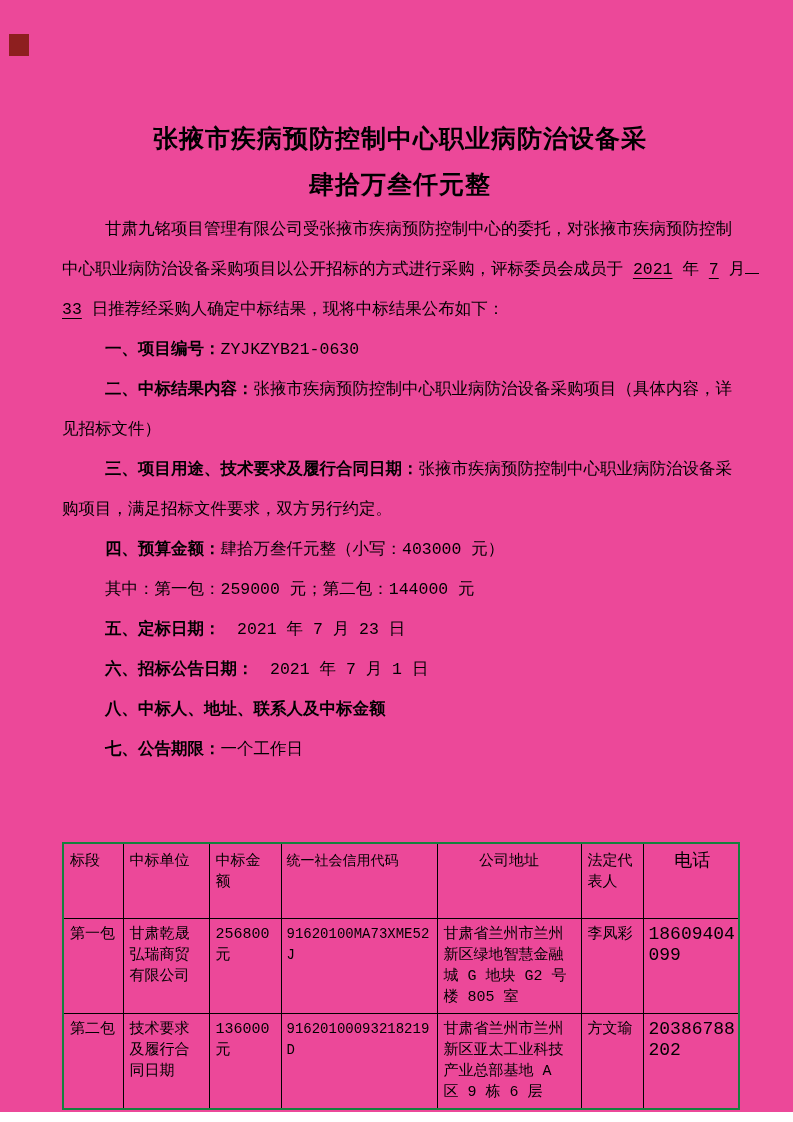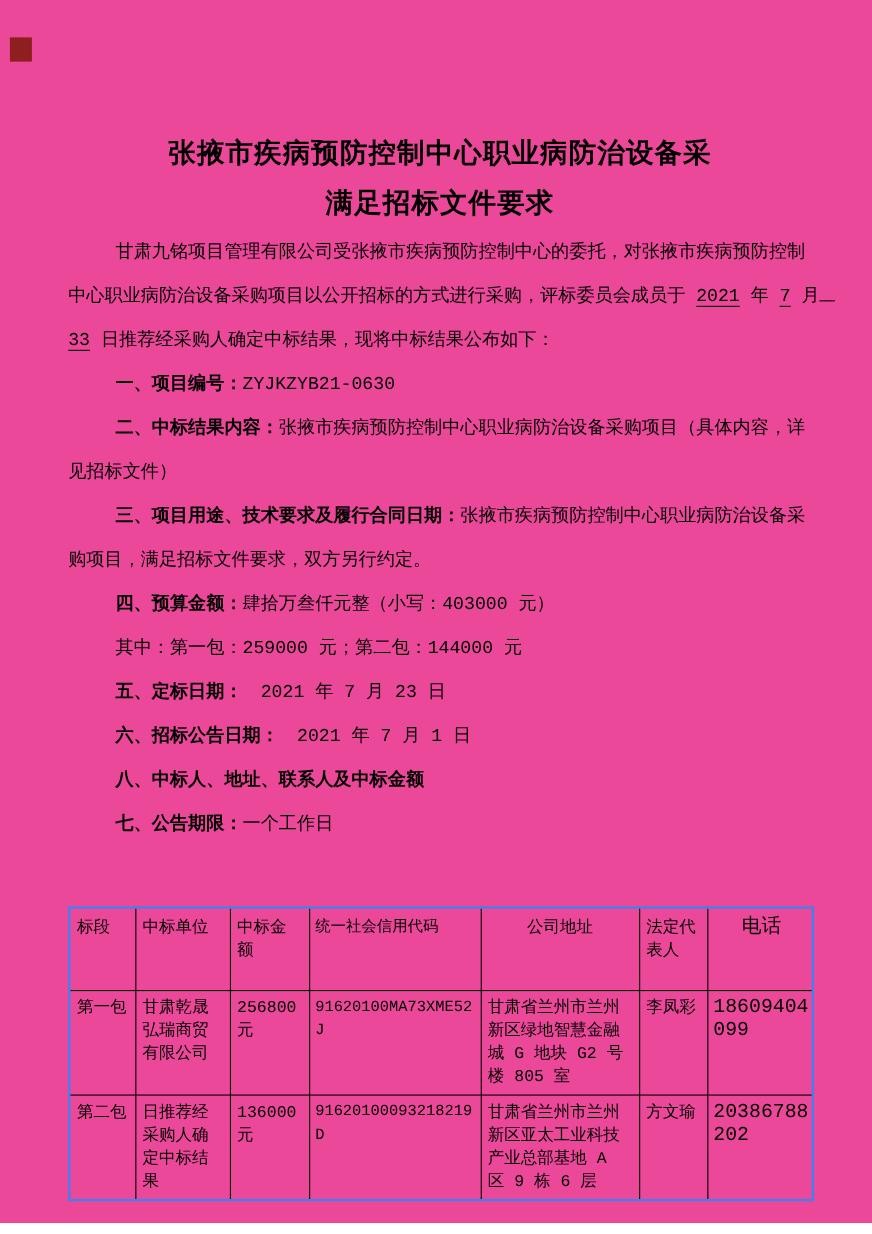--- a/index.html
+++ b/index.html
@@ -9,21 +9,21 @@
   }
   .corner-marker { position:absolute; left:9px; top:34px; width:20px; height:22px; }
   .content { position:absolute; left:62px; top:0; width:676px; }
   .spacer-top { height:118px; }
   .title-line { text-align:center; font-weight:bold; font-size:25px; line-height:46px; letter-spacing:1px; white-space:pre; }
   .line { font-size:16.5px; line-height:40px; white-space:pre; }
   .indent { padding-left:43px; }
   .b { font-weight:bold; }
   .u { text-decoration:underline; text-underline-offset:4px; }
   .ugap { display:inline-block; width:14px; border-bottom:1.5px solid #000; height:1em; vertical-align:baseline; }
-  table.results { border-collapse:collapse; width:676px; table-layout:fixed; margin-top:54px; border:2px solid #3b82f6; }
+  table.results { border-collapse:collapse; width:676px; table-layout:fixed; margin-top:72px; border:2px solid #15803d; }
   table.results th, table.results td {
     border:1px solid #000; vertical-align:top; padding:5px 6px;
     font-size:15px; line-height:21px; font-weight:normal; text-align:left;
     overflow-wrap:break-word; word-break:break-all;
   }
   table.results th { padding-top:7px; padding-bottom:25px; }
   table.results th.c { text-align:center; }
   table.results td:nth-child(4), table.results th:nth-child(4) { font-size:14px; padding-left:5px; padding-right:2px; }
   table.results td:nth-child(7), table.results th:nth-child(7) { font-size:18px; padding-left:5px; padding-right:2px; }
   table.results td:nth-child(7) { }
@@ -31,21 +31,21 @@
 </head>
 <body>
 
 <div class="page">
   <div class="corner-marker" style="background: rgb(142, 31, 31);"></div>
 
   <div class="content">
     <div class="spacer-top"></div>
 
     <div class="title-line">张掖市疾病预防控制中心职业病防治设备采</div>
-    <div class="title-line">满足招标文件要求</div>
+    <div class="title-line">肆拾万叁仟元整</div>
 
     <div class="line indent"><span>甘肃九铭项目管理有限公司受张掖市疾病预防控制中心的委托，对张掖市疾病预防控制</span></div>
     <div class="line"><span>中心职业病防治设备采购项目以公开招标的方式进行采购，评标委员会成员于 </span><span class="u">2021</span><span> 年 </span><span class="u">7</span><span> 月</span><span class="ugap"></span></div>
     <div class="line"><span class="u">33</span><span> 日推荐经采购人确定中标结果，现将中标结果公布如下：</span></div>
 
     <div class="line indent"><span class="b">一、项目编号：</span><span>ZYJKZYB21-0630</span></div>
 
     <div class="line indent"><span class="b">二、中标结果内容：</span><span>张掖市疾病预防控制中心职业病防治设备采购项目（具体内容，详</span></div>
     <div class="line"><span>见招标文件）</span></div>
 
@@ -90,21 +90,21 @@
             <td>第一包</td>
             <td>甘肃乾晟弘瑞商贸有限公司</td>
             <td>256800 元</td>
             <td>91620100MA73XME52J</td>
             <td>甘肃省兰州市兰州新区绿地智慧金融城 G 地块 G2 号楼 805 室</td>
             <td>李凤彩</td>
             <td>18609404099</td>
           </tr>
           <tr>
             <td>第二包</td>
-            <td>日推荐经采购人确定中标结果</td>
+            <td>技术要求及履行合同日期</td>
             <td>136000 元</td>
             <td>91620100093218219D</td>
             <td>甘肃省兰州市兰州新区亚太工业科技产业总部基地 A 区 9 栋 6 层</td>
             <td>方文瑜</td>
             <td>20386788202</td>
           </tr>
         </tbody>
     </table>
   </div>
 </div>

